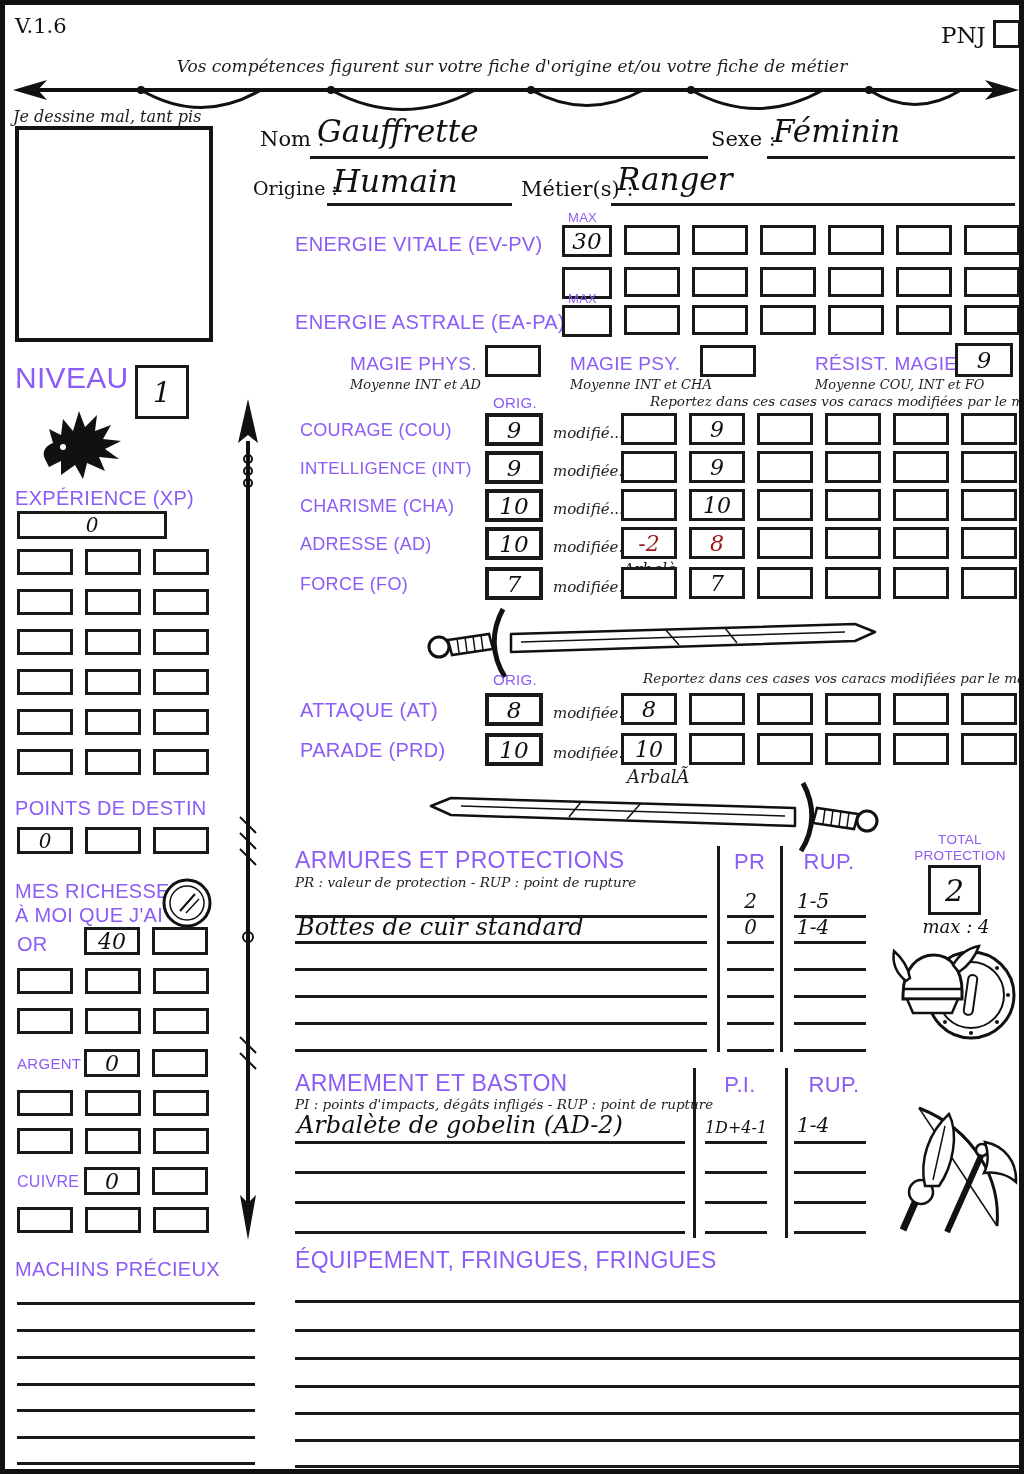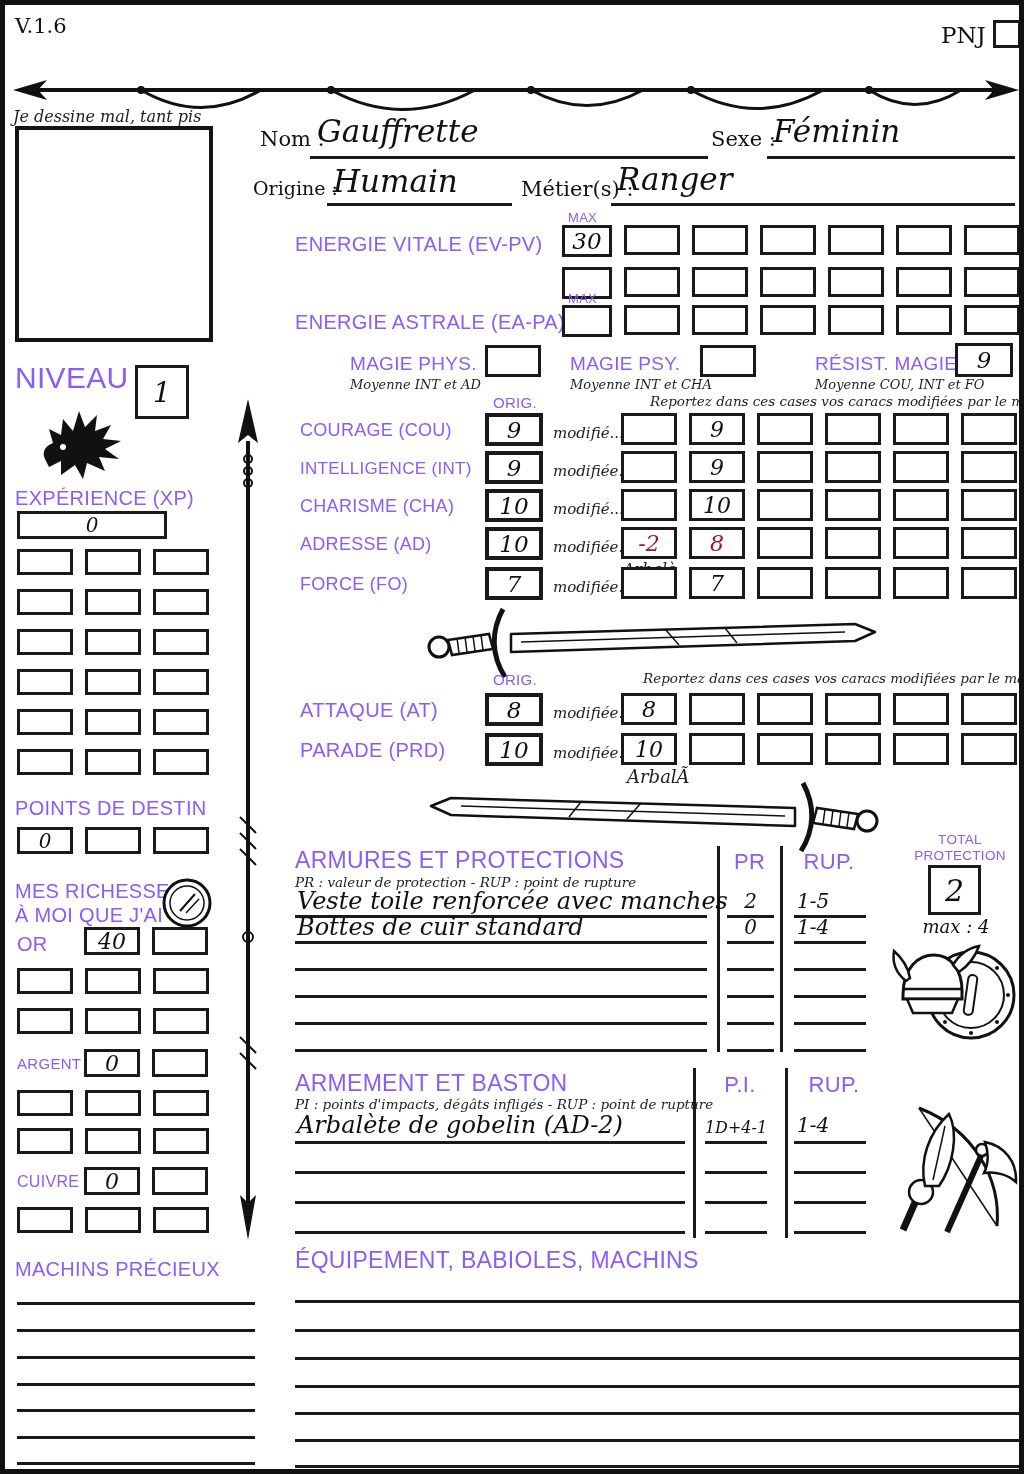--- a/index.html
+++ b/index.html
@@ -31,20 +31,21 @@
   svg{display:block;}
 </style>
 </head>
 <body>
 
 <div id="sheet">
 
   <div class="sl" style="left:10px;top:9px;font-size:21px">V.1.6</div>
   <div class="sl" style="left:936px;top:17px;font-size:23px">PNJ</div>
   <div class="bx" style="left:988px;top:15px;width:28px;height:28px"></div>
+  <div class="in" style="left:0;right:0;top:51px;text-align:center;font-size:17px">Vos compétences figurent sur votre fiche d'origine et/ou votre fiche de métier</div>
 
   <span class="abs" style="left:6px;top:72px">
     <svg width="1010" height="34" viewBox="0 0 1010 34">
       <line x1="26" y1="13" x2="984" y2="13" stroke="#111" stroke-width="4"></line>
       <path d="M2,13 L36,3 L27,13 L36,23 Z" fill="#111"></path>
       <path d="M1008,13 L974,3 L983,13 L974,23 Z" fill="#111"></path>
       <path d="M130,13 Q190,48 250,13" fill="none" stroke="#111" stroke-width="3"></path>
       <path d="M320,13 Q392,52 464,13" fill="none" stroke="#111" stroke-width="3"></path>
       <path d="M520,13 Q576,44 632,13" fill="none" stroke="#111" stroke-width="3"></path>
       <path d="M680,13 Q746,50 812,13" fill="none" stroke="#111" stroke-width="3"></path>
@@ -431,21 +432,20 @@
     </svg>
   </span>
 
   <div class="bh fs23" style="left:290px;top:842px;font-size:23px">ARMURES ET PROTECTIONS</div>
   <div class="bh fs22 ctr" style="left:713px;top:844px;width:63px;font-size:22px;text-align:center">PR</div>
   <div class="bh fs22 ctr" style="left:776px;top:844px;width:96px;font-size:22px;text-align:center">RUP.</div>
   <div class="vdiv" style="left:712px;top:841px;height:206px"></div>
   <div class="vdiv" style="left:775px;top:841px;height:206px"></div>
   <div class="in" style="left:290px;top:869px;font-size:13.5px">PR : valeur de protection - RUP : point de rupture</div>
 
-  <div class="hw abs fs24" style="left:292px;top:882px">Veste toile renforcée avec manches</div>
   <div class="hw abs fs20 ctr" style="left:722px;top:884px;width:47px;text-align:center">2</div>
   <div class="hw abs fs20" style="left:792px;top:884px">1-5</div>
   <div class="r" style="left:290px;top:910px;width:412px"></div>
   <div class="r" style="left:722px;top:910px;width:47px"></div>
   <div class="r" style="left:789px;top:910px;width:72px"></div>
 
   <div class="hw abs fs24" style="left:292px;top:908px">Bottes de cuir standard</div>
   <div class="hw abs fs20 ctr" style="left:722px;top:910px;width:47px;text-align:center">0</div>
   <div class="hw abs fs20" style="left:792px;top:910px">1-4</div>
   <div class="r" style="left:290px;top:936px;width:412px"></div>
@@ -525,21 +525,21 @@
       <line x1="20" y1="130" x2="34" y2="98" stroke="#111" stroke-width="7"></line>
       <circle cx="38" cy="92" r="12" fill="#fff" stroke="#111" stroke-width="2.5"></circle>
       <path d="M42,86 C36,60 46,32 66,14 C76,34 70,66 56,86 Z" fill="#fff" stroke="#111" stroke-width="2.5"></path>
       <line x1="50" y1="80" x2="62" y2="26" stroke="#111" stroke-width="1.5"></line>
       <line x1="64" y1="132" x2="98" y2="56" stroke="#111" stroke-width="6"></line>
       <circle cx="99" cy="50" r="6" fill="#fff" stroke="#111" stroke-width="2.5"></circle>
       <path d="M102,42 C122,46 134,62 133,82 C125,75 113,71 101,73 C106,63 105,51 102,42 Z" fill="#fff" stroke="#111" stroke-width="2.5"></path>
     </svg>
   </span>
 
-  <div class="bh" style="left:290px;top:1242px;font-size:23px">ÉQUIPEMENT, BABIOLES, MACHINS</div>
+  <div class="bh" style="left:290px;top:1242px;font-size:23px">ÉQUIPEMENT, FRINGUES, FRINGUES</div>
   <div class="r" style="left:290px;top:1295px;width:724px"></div>
   <div class="r" style="left:290px;top:1324px;width:724px"></div>
   <div class="r" style="left:290px;top:1352px;width:724px"></div>
   <div class="r" style="left:290px;top:1380px;width:724px"></div>
   <div class="r" style="left:290px;top:1407px;width:724px"></div>
   <div class="r" style="left:290px;top:1434px;width:724px"></div>
   <div class="r" style="left:290px;top:1460px;width:724px"></div>
 
 </div>
 

